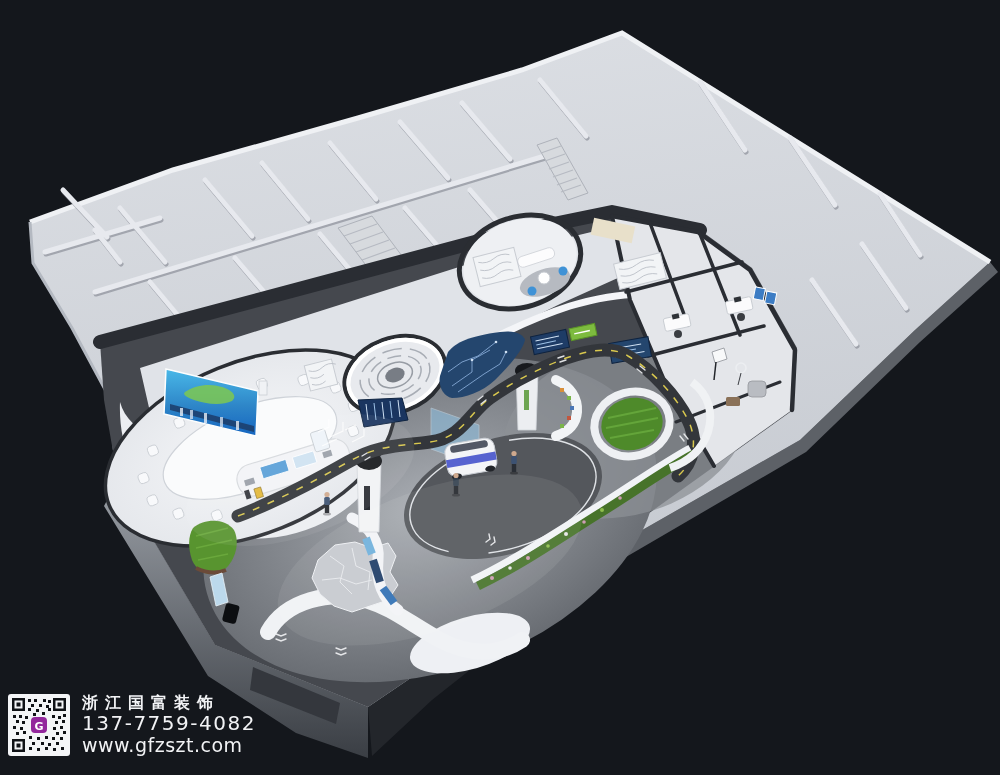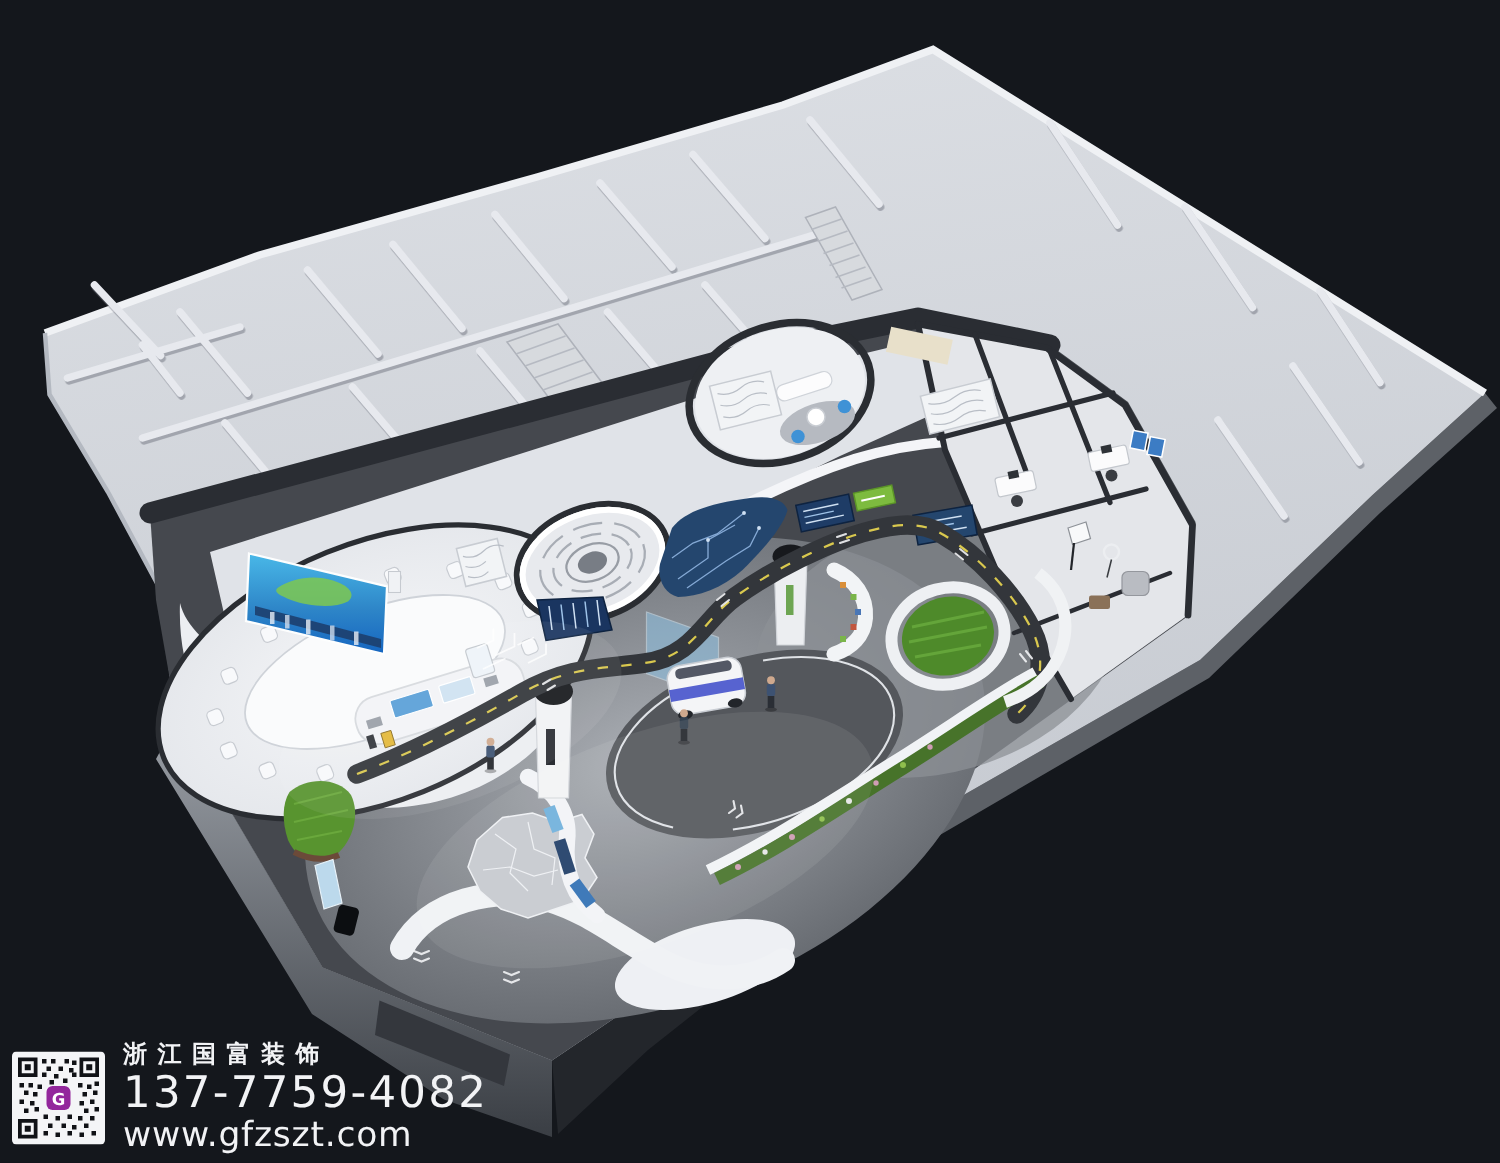--- a/index.html
+++ b/index.html
@@ -13,22 +13,22 @@
   .squiggle{stroke:#b9bec6;stroke-width:.8;fill:none;}
   .circuit{stroke:#8fb4e0;stroke-width:.9;fill:none;opacity:.9;}
   .chair{fill:#f8f9fb;stroke:#c7cbd1;stroke-width:.8;}
   .chev{stroke:#f2f3f5;stroke-width:1.4;fill:none;stroke-linecap:round;opacity:.9;}
   .hatch{stroke:#ffffff;stroke-width:1.2;fill:none;opacity:.8;}
   .qrcell{fill:#101216;}
   
   .watermark{position:absolute;left:8px;top:694px;display:flex;gap:12px;align-items:center;}
   .wm-text{display:flex;flex-direction:column;color:var(--text-white,#f2f3f5);}
   .wm-company{font-size:16px;font-weight:bold;letter-spacing:7px;line-height:1.1;}
-  .wm-phone{font-size:29px;letter-spacing:1.5px;line-height:1.15;}
-  .wm-site{font-size:23px;letter-spacing:.5px;line-height:1.1;}
+  .wm-phone{font-size:20px;letter-spacing:1.5px;line-height:1.15;}
+  .wm-site{font-size:19px;letter-spacing:.5px;line-height:1.1;}
 </style>
 </head>
 <body>
 
 <div class="stage">
 <svg width="1000" height="775" viewBox="0 0 1000 775">
   <defs>
     <linearGradient id="gSlabL" x1="0" y1="0" x2="0" y2="1">
       <stop offset="0" stop-color="#9ba0a7"></stop>
           <stop offset="1" stop-color="#3a3e44"></stop>

